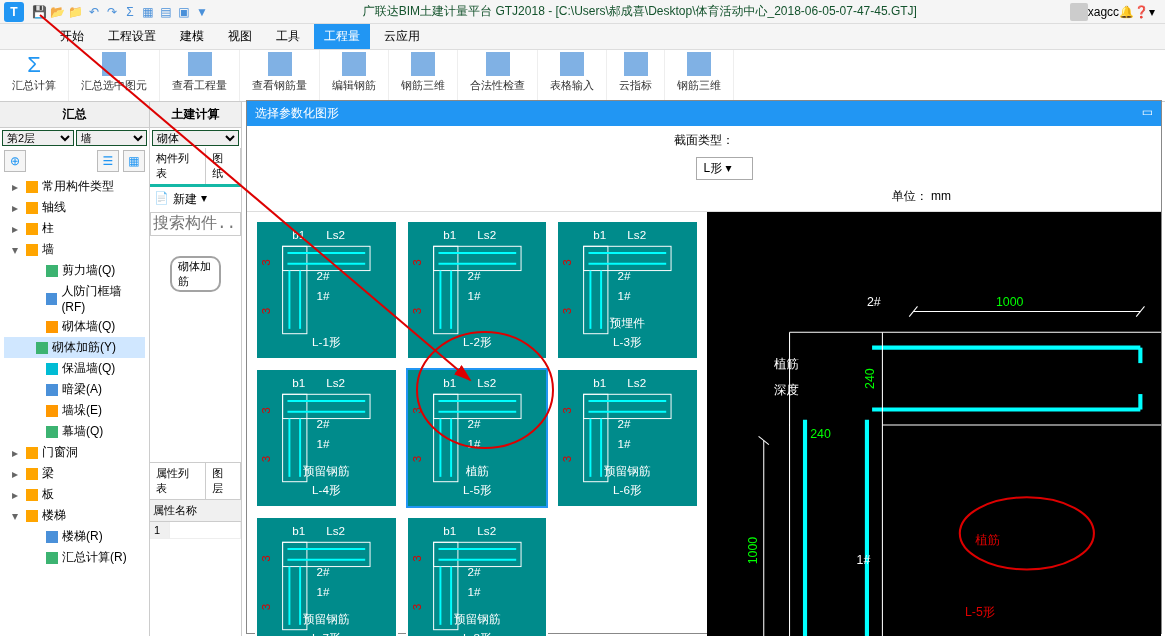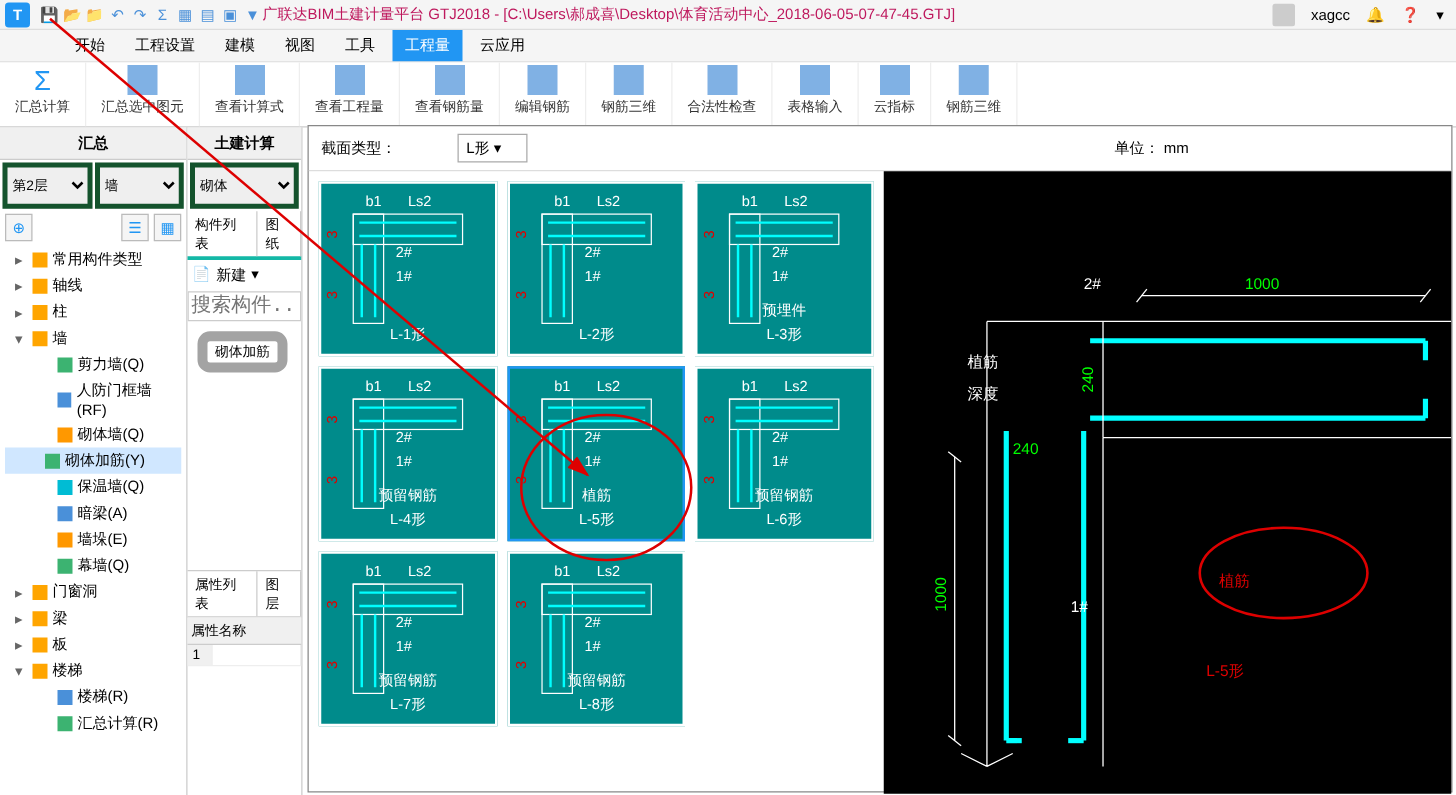--- a/index.html
+++ b/index.html
@@ -3,73 +3,73 @@
 <meta charset="utf-8">
 <style>
 * { box-sizing: border-box; margin: 0; padding: 0; font-family: "Microsoft YaHei", sans-serif; font-size: 12px; }
 body { width: 1165px; height: 636px; background: #fff; overflow: hidden; position: relative; }
 
 
 .titlebar { height: 24px; background: #f5f5f5; display: flex; align-items: center; border-bottom: 1px solid #ddd; }
 .app-icon { width: 20px; height: 20px; background: #2196F3; color: #fff; display: flex; align-items: center; justify-content: center; font-weight: bold; margin: 0 4px; border-radius: 3px; }
 .qa-icons { display: flex; gap: 2px; margin-left: 4px; }
 .qa-icon { width: 16px; height: 16px; display: flex; align-items: center; justify-content: center; color: #4a90d9; cursor: pointer; }
-.title-text { flex: 1; text-align: left; color: #be185d; font-size: 12px; }
-.user-area { display: flex; align-items: center; gap: 13px; margin-right: 10px; }
+.title-text { flex: 1; text-align: center; color: #14532d; font-size: 12px; }
+.user-area { display: flex; align-items: center; gap: 0; margin-right: 10px; }
 .user-avatar { width: 18px; height: 18px; background: #ccc; border-radius: 2px; }
 
 
 .menubar { height: 26px; background: #f5f5f5; display: flex; align-items: center; padding-left: 50px; gap: 4px; border-bottom: 1px solid #ddd; }
 .menu-item { padding: 4px 10px; cursor: pointer; }
 .menu-item.active { background: #2196F3; color: #fff; }
 
 
 .ribbon { height: 52px; background: #fff; display: flex; border-bottom: 1px solid #ccc; }
 .ribbon-group { display: flex; flex-direction: column; align-items: center; padding: 2px 12px; border-right: 1px solid #eee; }
 .ribbon-icon { width: 24px; height: 24px; background: #4a90d9; opacity: 0.7; margin-bottom: 2px; }
 .ribbon-label { font-size: 11px; color: #333; }
 
 
 .body { display: flex; height: calc(636px - 24px - 26px - 52px); }
 
 
 .left-panel { width: 150px; border-right: 1px solid #ccc; display: flex; flex-direction: column; }
 .panel-title { background: #f0f0f0; padding: 4px 8px; font-weight: bold; text-align: center; border-bottom: 1px solid #ccc; }
 .floor-row { display: flex; padding: 2px; gap: 2px; }
-.floor-select { flex: 1; border: 4px solid #14532d; height: 37px; font-size: 11px; }
+.floor-select { flex: 1; border: 1px solid #14532d; height: 16px; font-size: 11px; }
 .tool-row { display: flex; padding: 2px 4px; gap: 4px; align-items: center; }
 .tool-btn { width: 22px; height: 22px; border: 1px solid #bbb; background: #f5f5f5; display: flex; align-items: center; justify-content: center; color: #2196F3; cursor: pointer; }
 .tree { flex: 1; overflow: auto; padding: 2px 4px; }
 .tree-node { padding: 2px 2px 2px 8px; cursor: pointer; display: flex; align-items: center; gap: 4px; }
 .tree-node.child { padding-left: 28px; }
 .tree-node.selected { background: #d0e7ff; padding-left: 18px; }
 .tree-expand { width: 10px; color: #666; }
 .tree-icon { width: 12px; height: 12px; display: inline-block; }
 .ti-folder { background: #ffa500; }
 .ti-green { background: #3cb371; }
 .ti-blue { background: #4a90d9; }
 .ti-cyan { background: #00bcd4; }
 .ti-orange { background: #ff9800; }
 
 
 .mid-panel { width: 92px; border-right: 1px solid #ccc; display: flex; flex-direction: column; }
 .mid-tabs { display: flex; border-bottom: 3px solid #14b8a6; }
 .mid-tab { padding: 3px 6px; font-size: 11px; border-right: 1px solid #ccc; }
 .search-input { width: 100%; border: 1px solid #ccc; padding: 2px; font-size: 16px; color: #999; font-family: Liberation Mono, monospace; }
-.highlight-btn { display: inline-block; border: 8px solid #a3a3a3; border-radius: 10px; padding: 1px 6px; margin: 8px; font-size: 11px; }
+.highlight-btn { display: inline-block; border: 2px solid #a3a3a3; border-radius: 10px; padding: 1px 6px; margin: 20px; font-size: 11px; }
 .prop-panel { flex: 1; border-top: 1px solid #ccc; margin-top: 150px; }
 .prop-tabs { display: flex; border-bottom: 1px solid #ccc; }
 .prop-header { background: #f0f0f0; padding: 3px; border-bottom: 1px solid #ccc; font-size: 11px; }
 .prop-row { display: flex; border-bottom: 1px solid #eee; }
 .prop-cell { padding: 2px 4px; font-size: 11px; border-right: 1px solid #eee; }
 
 
 .dialog { position: absolute; left: 246px; top: 100px; width: 916px; height: 534px; background: #fff; border: 1px solid #888; display: flex; flex-direction: column; }
 .dialog-title { background: #2196F3; color: #fff; padding: 4px 8px; display: flex; justify-content: space-between; }
-.dialog-toolbar { padding: 6px 10px; display: flex; align-items: center; gap: 8px; border-bottom: 1px solid #ddd; }
+.dialog-toolbar { padding: 6px 10px; display: flex; align-items: center; gap: 8px; border-bottom: 1px solid #ddd; flex-direction: column; }
 .dialog-select { border: 1px solid #aaa; padding: 2px 20px 2px 6px; margin-left: 41px; }
 .dialog-unit { margin-left: auto; margin-right: 200px; }
 .dialog-body { flex: 1; display: flex; }
 .thumb-grid { width: 460px; display: grid; grid-template-columns: repeat(3, 1fr); gap: 8px; padding: 8px; align-content: start; }
 .thumb { background: #008b8b; border: 2px solid #fff; height: 140px; position: relative; display: flex; align-items: center; justify-content: center; }
 .thumb.selected { border: 2px solid #2196F3; }
 .thumb svg { width: 100%; height: 100%; }
 .preview { flex: 1; background: #000; position: relative; }
 .preview svg { width: 100%; height: 100%; }
 
@@ -118,24 +118,20 @@
   <div class="ribbon-group">
       <div style="font-size:22px;color:#2196F3">Σ</div>
       <div class="ribbon-label">汇总计算</div>
     </div>
   <div class="ribbon-group">
       <div class="ribbon-icon"></div>
       <div class="ribbon-label">汇总选中图元</div>
     </div>
   <div class="ribbon-group">
       <div class="ribbon-icon"></div>
-      <div class="ribbon-label">查看计算式</div>
-    </div>
-  <div class="ribbon-group">
-      <div class="ribbon-icon"></div>
       <div class="ribbon-label">查看工程量</div>
     </div>
   <div class="ribbon-group">
       <div class="ribbon-icon"></div>
       <div class="ribbon-label">查看钢筋量</div>
     </div>
   <div class="ribbon-group">
       <div class="ribbon-icon"></div>
       <div class="ribbon-label">编辑钢筋</div>
     </div>
@@ -293,20 +289,24 @@
       <div class="prop-header">属性名称</div>
       <div class="prop-row">
           <div class="prop-cell" style="width:20px;background:#f0f0f0">1</div>
           <div class="prop-cell" style="flex:1"></div>
         </div>
     </div>
   </div>
 </div>
 
 <div class="dialog">
+  <div class="dialog-title">
+    <span>选择参数化图形</span>
+    <span>▭</span>
+  </div>
   <div class="dialog-toolbar">
     <span>截面类型：</span>
     <span class="dialog-select"><span>L形</span> ▾</span>
     <span class="dialog-unit"><span>单位：</span> <span>mm</span></span>
   </div>
   <div class="dialog-body">
     <div class="thumb-grid" id="thumbs">
         <div class="thumb">
           <svg viewBox="0 0 140 140">
     <rect x="25" y="25" width="90" height="25" fill="none" stroke="#fff" stroke-width="1"></rect>

